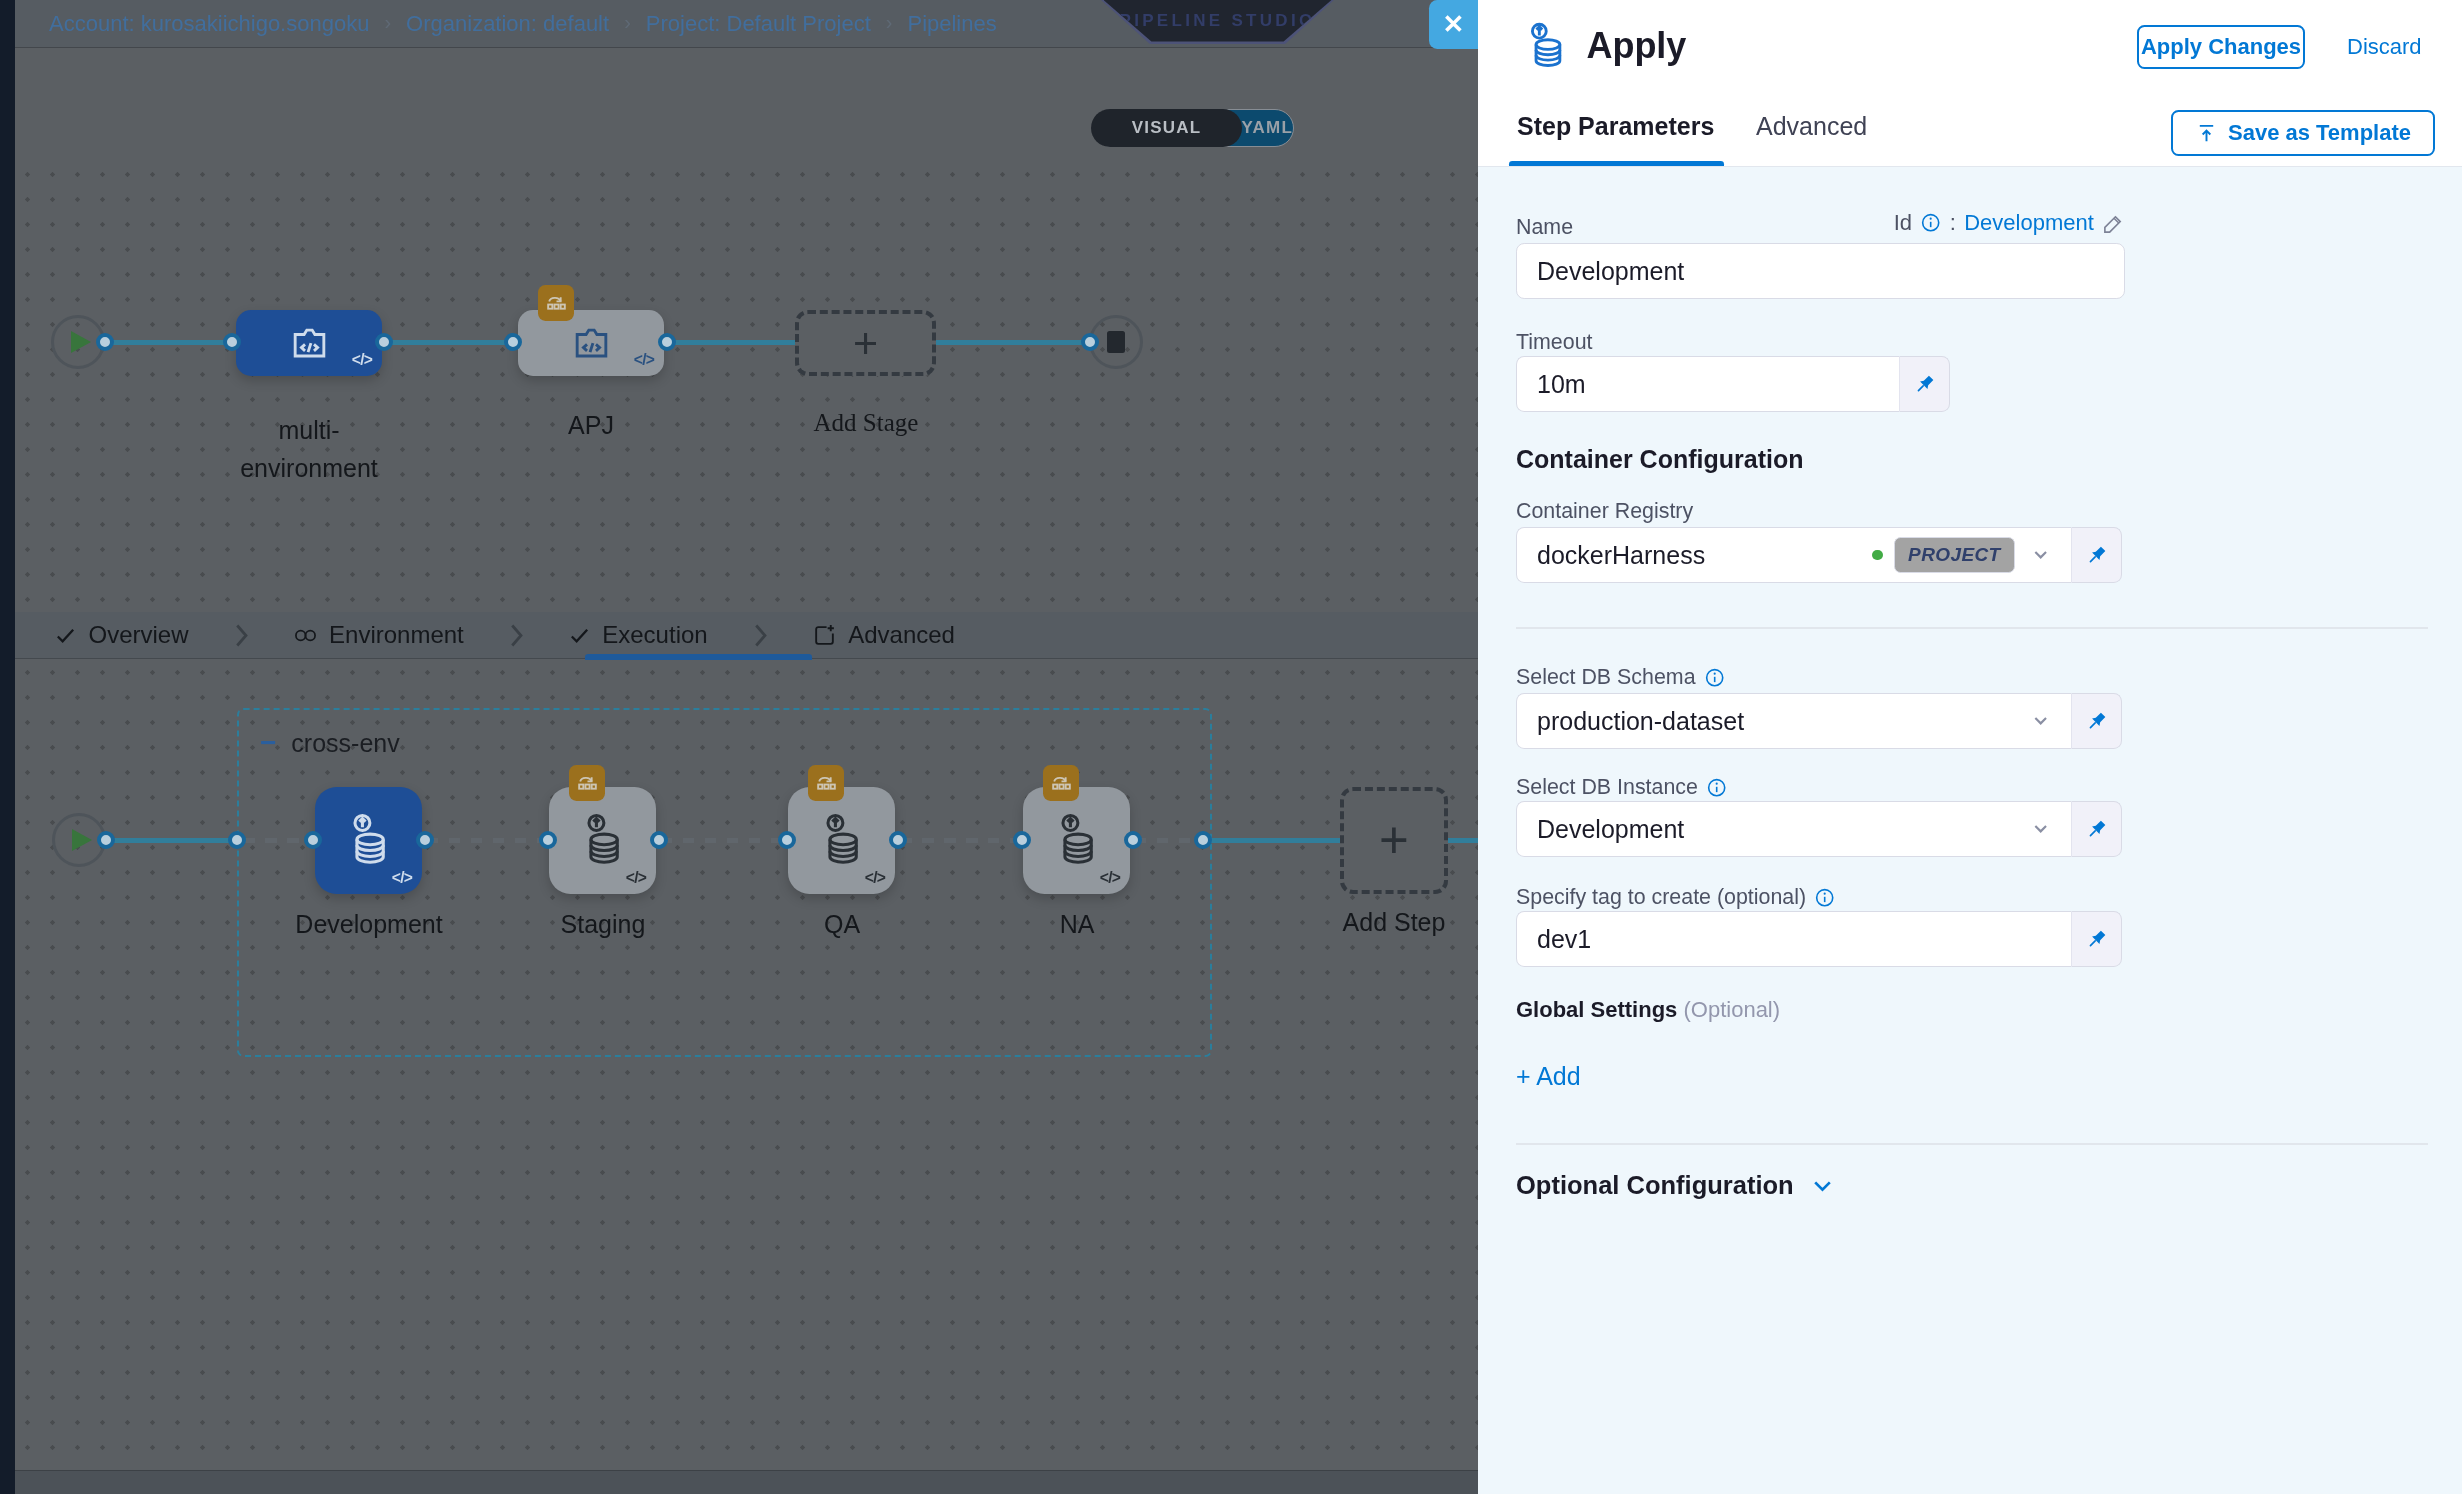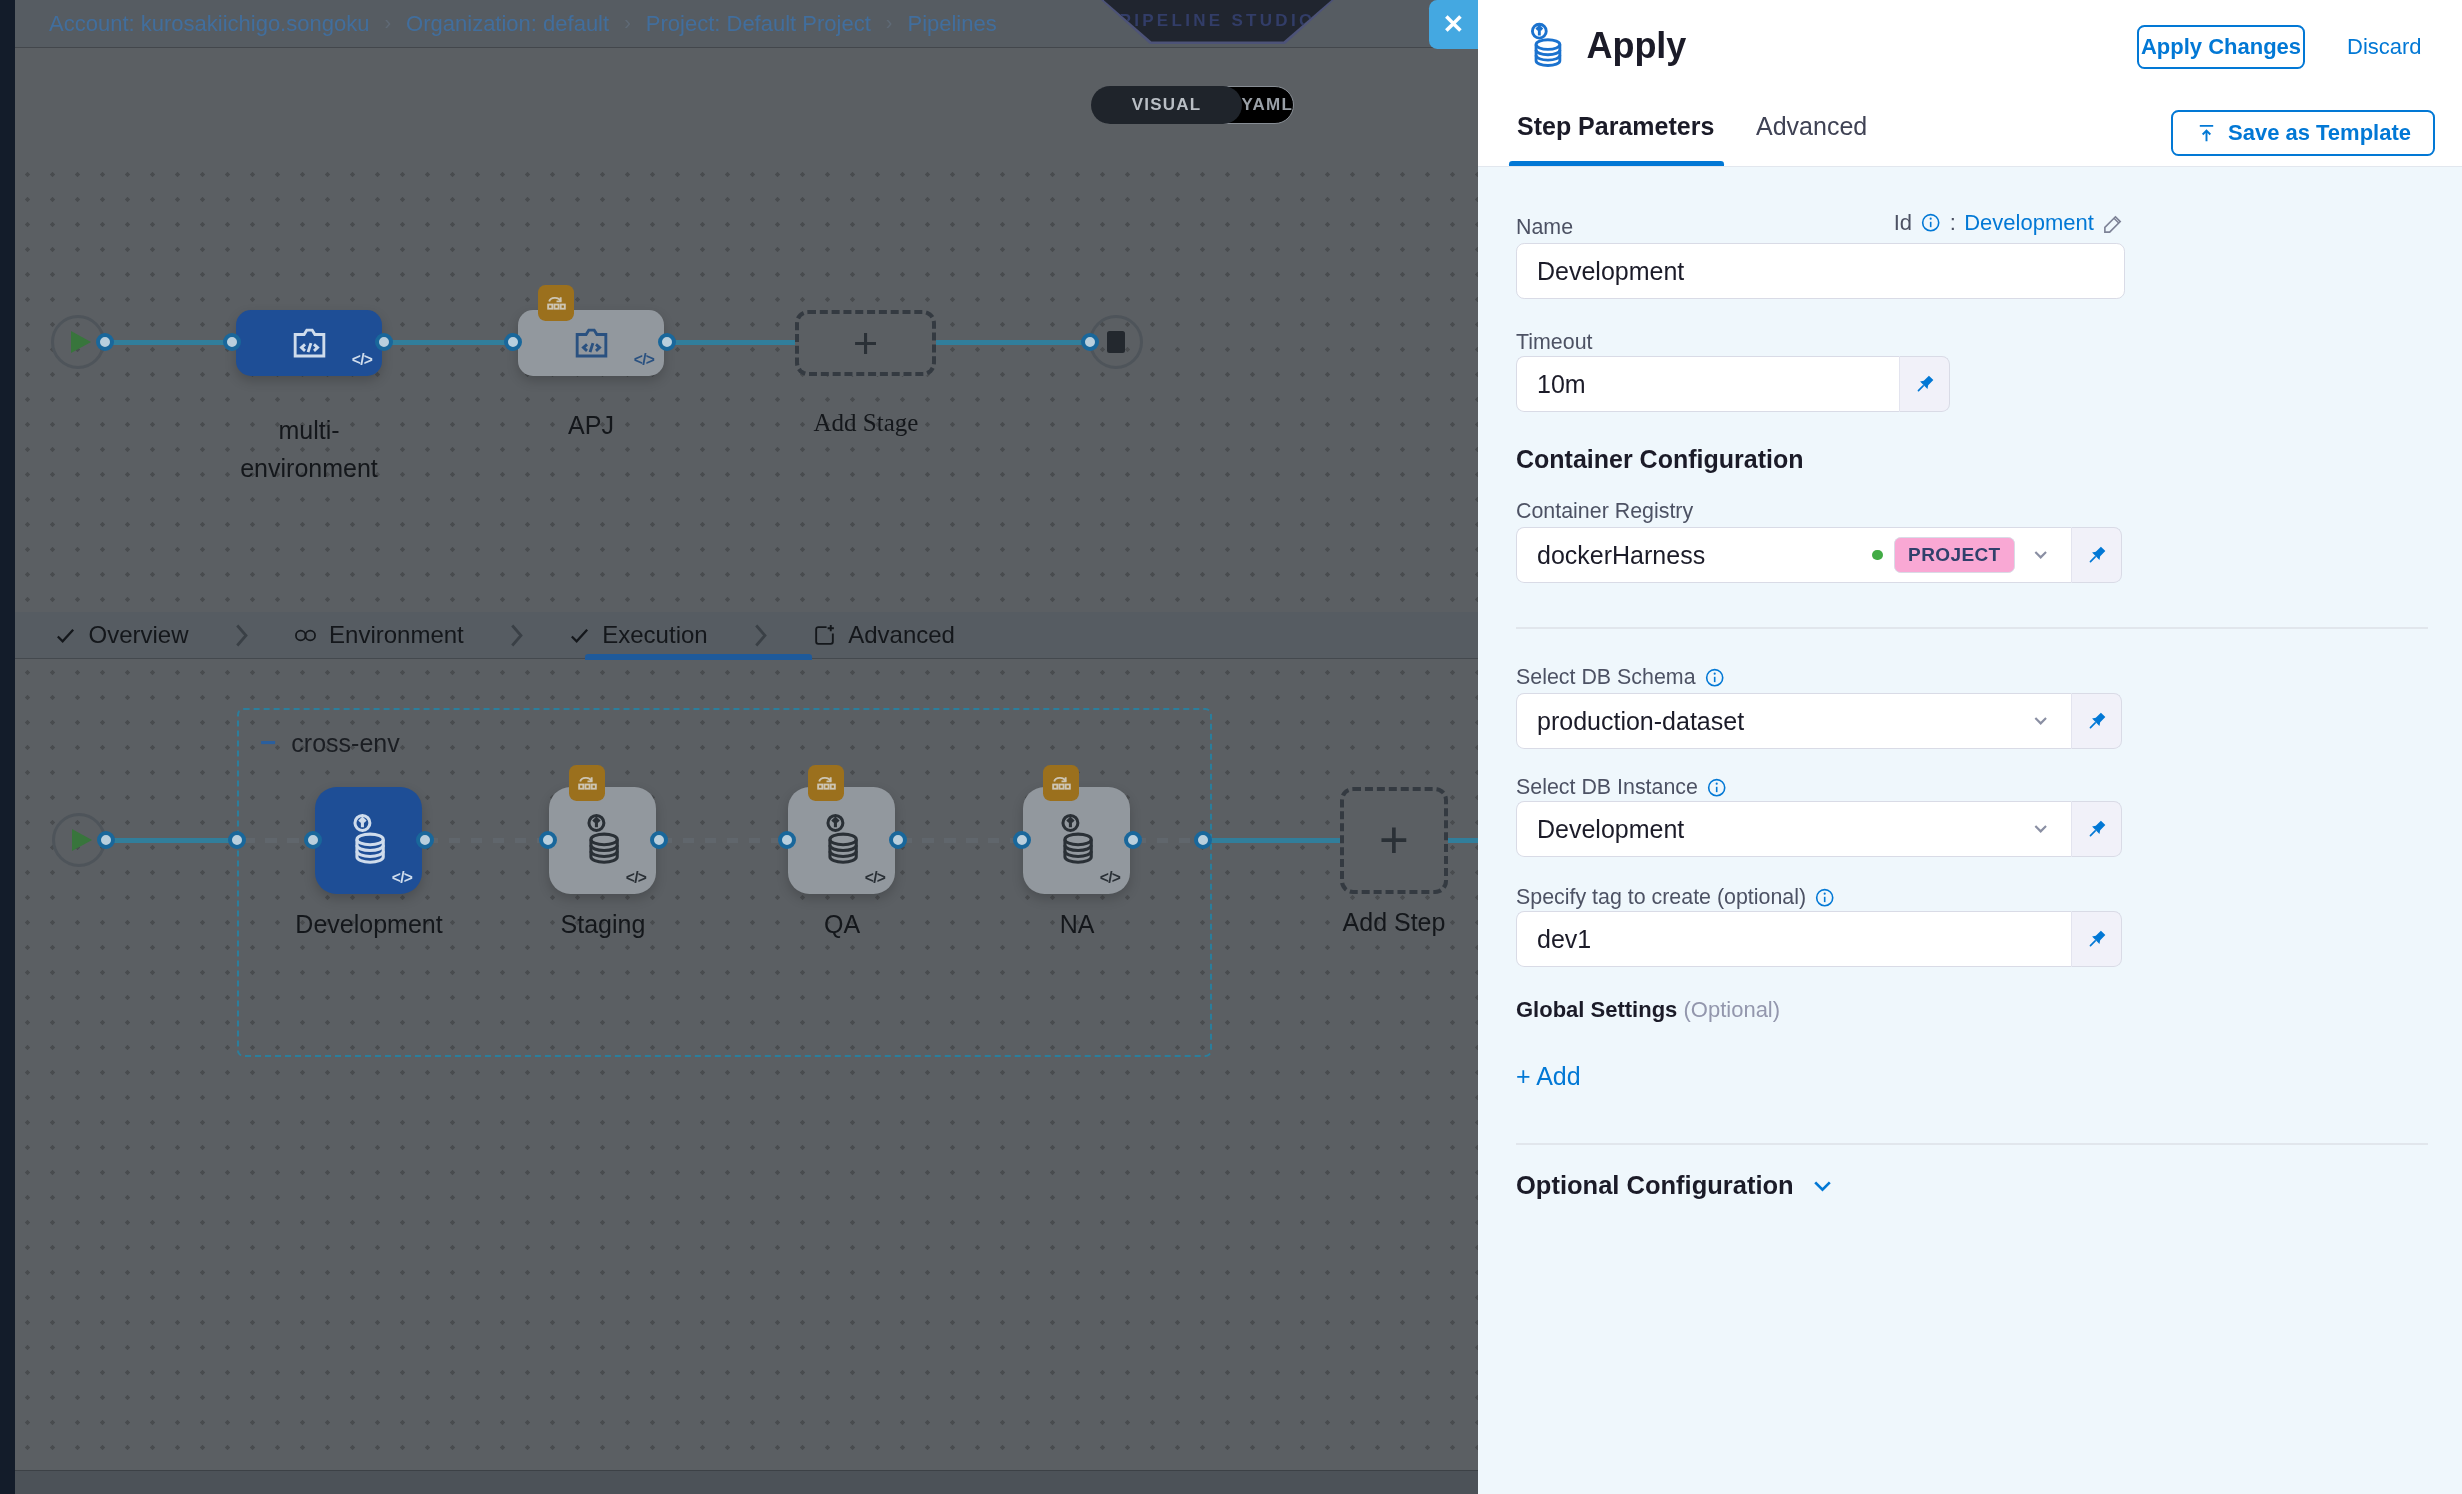--- a/index.html
+++ b/index.html
@@ -31,21 +31,21 @@
   .canvas{position:absolute;left:15px;width:1464px;background-color:var(--dim-canvas);
     background-image:radial-gradient(rgba(0,0,0,0.20) 2px, transparent 2.3px);background-size:25px 25px;}
   .canvas1{top:162px;height:450px;}
   .tabs-bar{position:absolute;left:15px;top:612px;width:1464px;height:47px;background:var(--dim-bar);border-bottom:1.6px solid rgba(0,0,0,.2);display:flex;align-items:center;padding-left:39px;box-sizing:border-box;}
   .canvas2{top:660px;height:810px;}
   .bottom-strip{position:absolute;left:15px;top:1470px;width:1464px;height:25px;background:#4c5258;border-top:1.6px solid rgba(0,0,0,.2);}
 
   .ptitle{font-size:34px;font-weight:700;color:var(--dim-text);margin-left:18px;letter-spacing:0.4px;}
   .pencil{margin-left:18px;}
 
-  .toggle{position:absolute;left:1092px;top:86px;width:202px;height:38px;border:1.6px solid #878d94;border-radius:21.4px;background:#000000;display:flex;align-items:center;box-sizing:border-box;}
+  .toggle{position:absolute;left:1092px;top:109px;width:202px;height:38px;border:1.6px solid #878d94;border-radius:21.4px;background:#0c4a6e;display:flex;align-items:center;box-sizing:border-box;}
   .tg-seg{flex:1;text-align:center;font-size:17px;font-weight:700;letter-spacing:1.2px;}
   .tg-visual{background:#1f242b;color:#b9bec4;border-radius:20px;height:38px;line-height:38px;margin:-1.6px 0 -1.6px -1.6px;flex-basis:105px;}
   .tg-yaml{color:#9aa0a7;}
 
   .badge-wrap{position:absolute;left:1101px;top:0;width:233px;height:44px;}
   .badge-outer{position:absolute;inset:0;background:#4d5378;clip-path:polygon(0 0,100% 0,79% 100%,21% 100%);}
   .badge-inner{position:absolute;left:2.5px;right:2.5px;top:0;bottom:2.5px;background:#20252f;clip-path:polygon(0 0,100% 0,79% 100%,21% 100%);display:flex;align-items:center;justify-content:center;font-size:17px;font-weight:700;letter-spacing:3.3px;color:#323d68;}
 
   
   .node-circle{position:absolute;width:54px;height:54px;border:3.3px solid #4e545a;border-radius:50%;box-sizing:border-box;display:flex;align-items:center;justify-content:center;}
@@ -86,21 +86,21 @@
   .p-content{position:absolute;left:0;top:166px;width:984px;height:1329px;background:var(--panel-bg);border-top:1.6px solid #e2e7ee;}
 
   .f-label{position:absolute;left:38px;font-size:21.4px;color:var(--label);display:flex;align-items:center;gap:8.2px;}
   .f-heading{position:absolute;left:38px;font-size:25px;font-weight:700;color:var(--ink);}
   .inputrow{position:absolute;left:38px;display:flex;height:56px;}
   .inputbox{background:#fff;border:1.6px solid var(--border);border-radius:8.2px;box-sizing:border-box;height:56px;display:flex;align-items:center;padding:0 20px;font-size:25px;color:var(--ink);}
   .inputbox.joined{border-radius:8.2px 0 0 8.2px;border-right:none;}
   .pin-cell{width:51px;height:56px;background:#f1f1f9;border:1.6px solid var(--border);border-left:1.6px solid #e3e4ef;border-radius:0 8.2px 8.2px 0;box-sizing:border-box;display:flex;align-items:center;justify-content:center;cursor:pointer;}
   .grow{flex:1;}
   .chev{margin-left:15px;}
-  .scope-badge{border:1.6px solid var(--border);background:#f9a8d4;border-radius:6.6px;font-size:19px;font-weight:700;color:#30406b;letter-spacing:0.4px;padding:5.7px 13px;}
+  .scope-badge{border:1.6px solid var(--border);background:#a3a3a3;border-radius:6.6px;font-size:19px;font-weight:700;color:#30406b;letter-spacing:0.4px;padding:5.7px 13px;font-style:italic;}
   .gdot{width:10.7px;height:10.7px;border-radius:50%;background:#42ab45;margin-right:11.5px;}
   .divider{position:absolute;left:38px;width:912px;height:1.6px;background:#e1e6ec;}
   .id-row{position:absolute;left:38px;width:609px;top:43px;display:flex;justify-content:flex-end;align-items:center;gap:8.2px;font-size:22px;}
   .id-label{color:var(--label);}
   .id-value{color:var(--blue);}
   .add-link{position:absolute;left:38px;font-size:25px;color:var(--blue);cursor:pointer;}
   .optional-gray{color:#9397ad;font-weight:400;}
   .oc-row{position:absolute;left:38px;display:flex;align-items:center;gap:16.4px;font-size:25.5px;font-weight:700;color:var(--ink);cursor:pointer;}
   svg{display:block;}
 </style>

